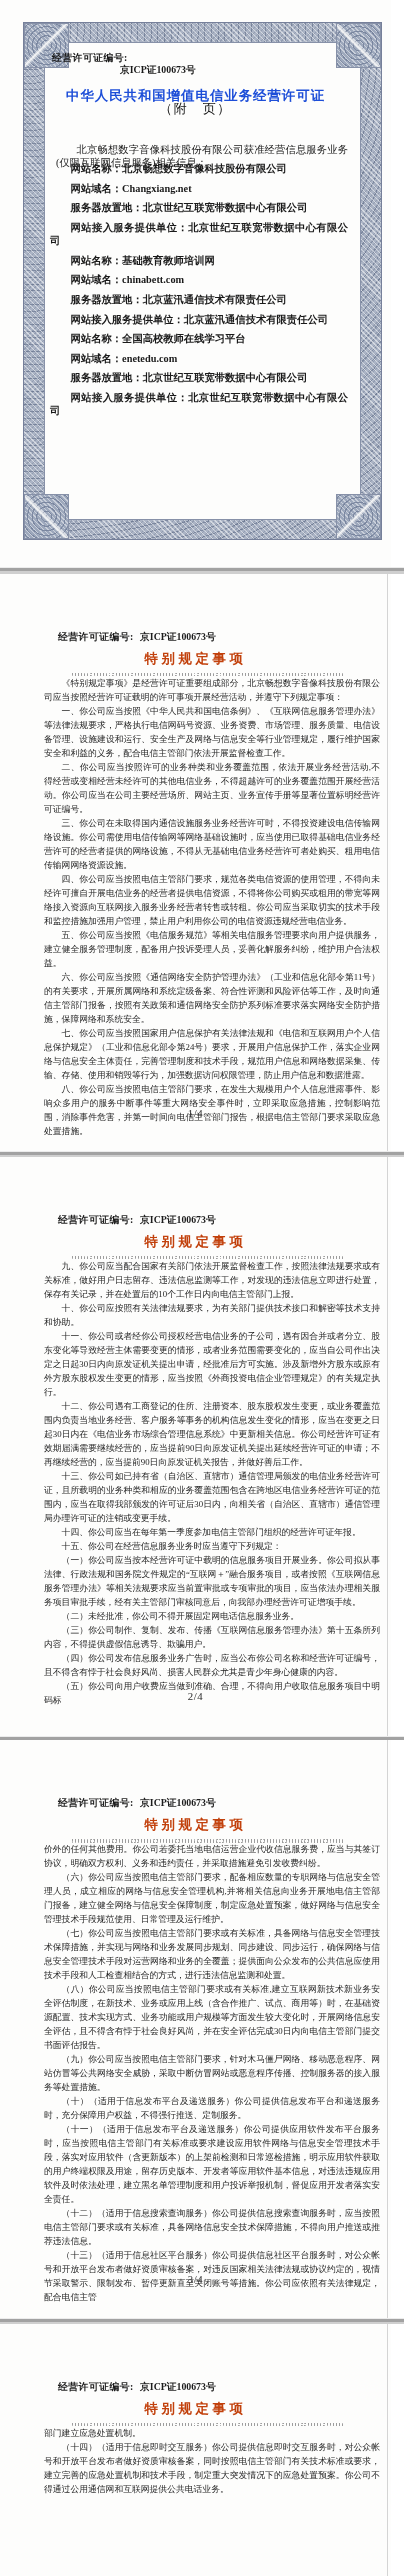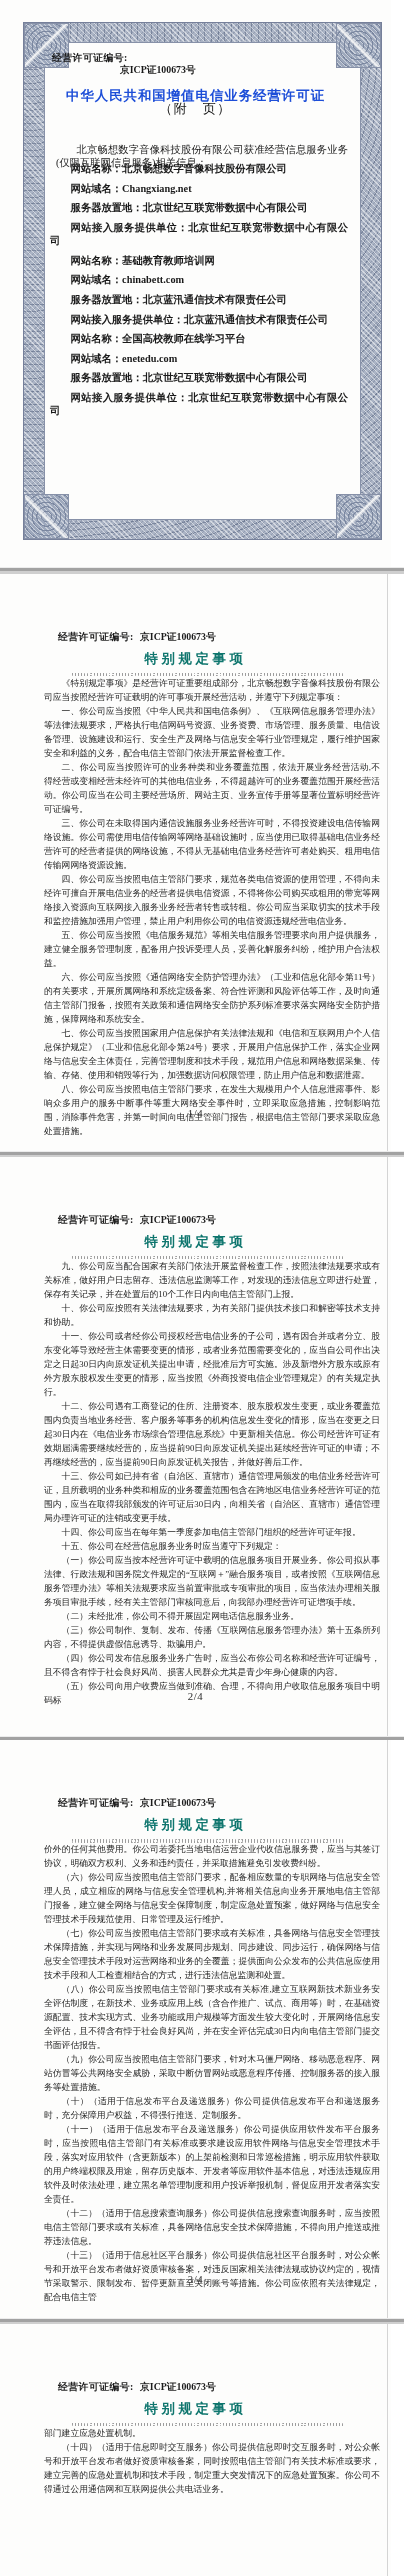--- a/index.html
+++ b/index.html
@@ -42,21 +42,21 @@
   .cert-sub{position:absolute;left:0;right:0;top:100px;text-align:center;font-size:13px;font-weight:400;color:#151515;letter-spacing:1.5px;}
   .cover-intro{position:absolute;left:50px;top:137px;width:292px;margin:6px;font-size:10.3px;line-height:13px;font-weight:400;color:#1a1a1a;text-indent:2em;text-align:justify;}
   .entries{position:absolute;left:50px;top:162px;width:298px;}
   .entry{margin:0 0 6.2px 0;font-size:10.3px;line-height:13.4px;font-weight:600;color:#1a1a1a;text-indent:2em;text-align:justify;}
   .entry .val{font-weight:600;}
 
   
   .prov .lic-row{position:absolute;left:58px;top:57px;font-size:9.8px;color:#1d1d1d;text-align:center;}
   .prov .lic-row .lbl{font-weight:700;letter-spacing:0.5px;}
   .prov .lic-row .val{margin-left:6.2px;font-weight:600;}
-  .prov-title{position:absolute;left:0;right:0;top:76px;margin:0;text-align:center;font-size:13.4px;font-weight:700;color:#0f766e;letter-spacing:3.6px;}
+  .prov-title{position:absolute;left:0;right:0;top:76px;margin:0;text-align:center;font-size:13.4px;font-weight:700;color:#c2410c;letter-spacing:3.6px;}
   .zigzag{position:absolute;left:72px;top:99px;width:272px;height:3.6px;
     background:
       repeating-linear-gradient(100deg,#9d9d9d 0 0.8px,transparent 0.8px 3.1px),
       repeating-linear-gradient(80deg,#b9b9b9 0 0.8px,transparent 0.8px 3.1px);}
   .prov-body{position:absolute;left:44px;top:102px;width:336px;}
   .para{margin:0;font-size:8.8px;line-height:14px;color:#1f1f1f;text-indent:2em;text-align:justify;}
   .para.cont{text-indent:0;}
   .page-no{position:absolute;left:0;right:0;top:533px;text-align:center;font-size:10.8px;color:#2a2a2a;letter-spacing:0.5px;}
   .edge-line{position:absolute;right:3.1px;top:0;bottom:0;width:0.5px;background:#d4d4d4;}
 </style>

